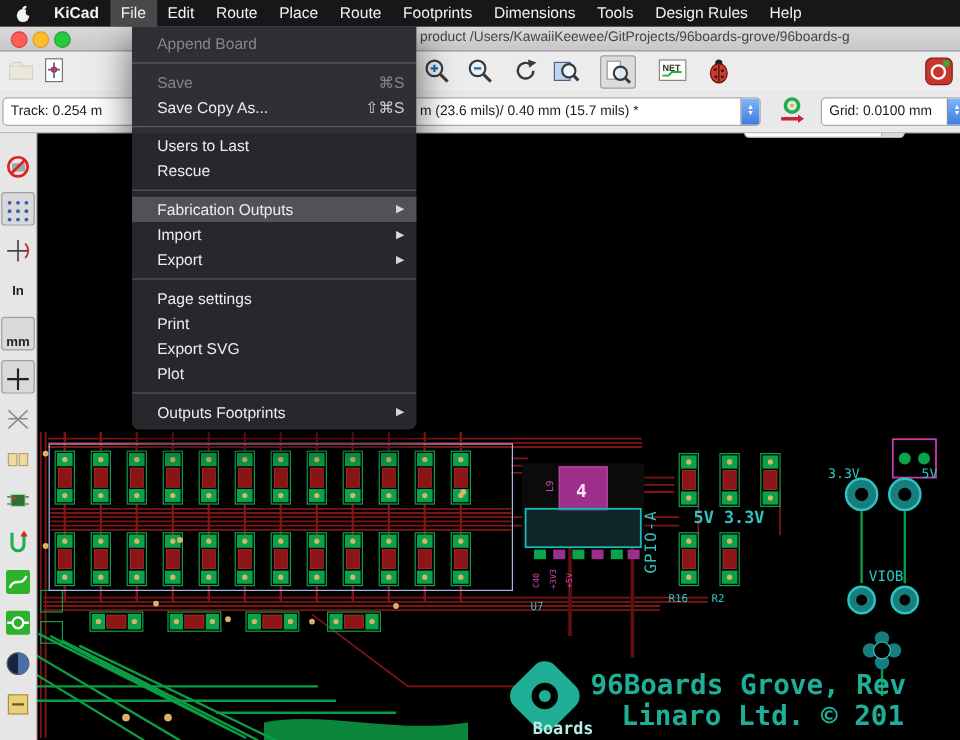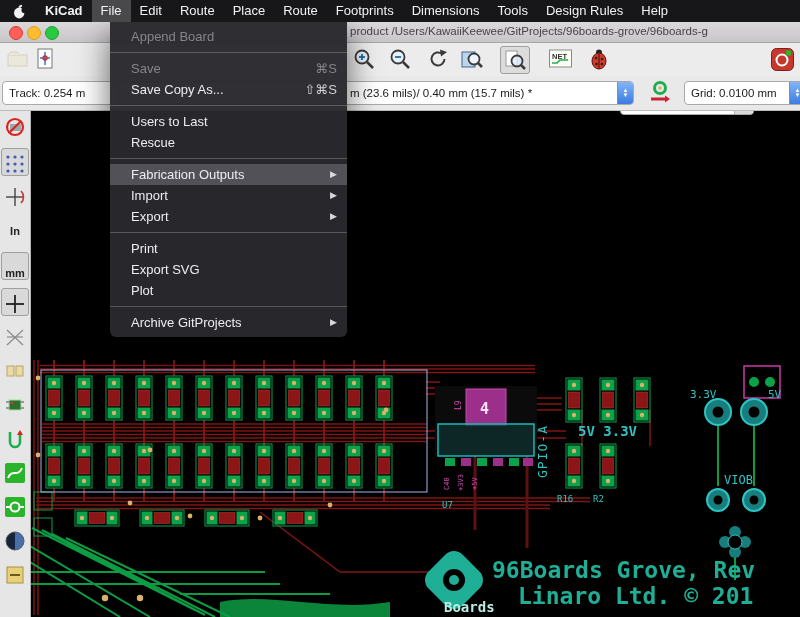--- a/index.html
+++ b/index.html
@@ -41,21 +41,21 @@
   .layer-combo{position:absolute;left:620px;top:47px;width:132px;height:24px;background:#fff;
                border:1px solid #a9a9a9;border-radius:4px;display:flex;align-items:center;font-size:11px;color:#111;}
   .layer-combo .swatch{width:13px;height:13px;margin:0 5px 0 5px;background:#c00000;border:1px solid #6d0000;flex:0 0 auto;}
   .layer-combo .chev{margin-left:auto;width:18px;height:100%;border-left:1px solid #b5b5b5;
                      background:linear-gradient(#f6f6f6,#d7d7d7);display:flex;align-items:center;justify-content:center;
                      font-size:9px;color:#333;border-radius:0 3px 3px 0;}
 
   
   .leftbar{position:absolute;top:110px;left:0;width:30px;bottom:0;background:#e6e6e6;
            border-right:1px solid #b4b4b4;z-index:3;display:flex;flex-direction:column;align-items:center;
-           padding-top:4px;overflow:hidden;}
+           padding-top:16px;overflow:hidden;}
   .lti{width:26px;height:26px;margin-bottom:8px;flex:0 0 auto;display:flex;align-items:center;
        justify-content:center;border-radius:3px;font-size:11px;color:#222;font-weight:bold;}
   .lti.pressed{border:1px solid #9f9f9f;background:#d9d9d9;align-items:flex-end;}
 
   
   .canvas{position:absolute;left:30px;top:110px;width:770px;height:507px;background:#000;z-index:1;}
 
   
   .menu-panel{position:absolute;left:110px;top:22px;width:237px;background:rgba(41,41,45,.97);
               border-radius:0 0 6px 6px;box-shadow:0 12px 32px rgba(0,0,0,.6);padding:4px 0;z-index:55;
@@ -512,29 +512,32 @@
     <div class="menu-item">
       <span>Import</span>
       <span class="arrow">▶</span>
     </div>
     <div class="menu-item">
       <span>Export</span>
       <span class="arrow">▶</span>
     </div>
     <div class="menu-sep"></div>
     <div class="menu-item">
+      <span>Page settings</span>
+    </div>
+    <div class="menu-item">
       <span>Print</span>
     </div>
     <div class="menu-item">
       <span>Export SVG</span>
     </div>
     <div class="menu-item">
       <span>Plot</span>
     </div>
     <div class="menu-sep"></div>
     <div class="menu-item">
-      <span>Archive GitProjects</span>
+      <span>Outputs Footprints</span>
       <span class="arrow">▶</span>
     </div>
   </div>
 
 
 </div>
 
 </body></html>

